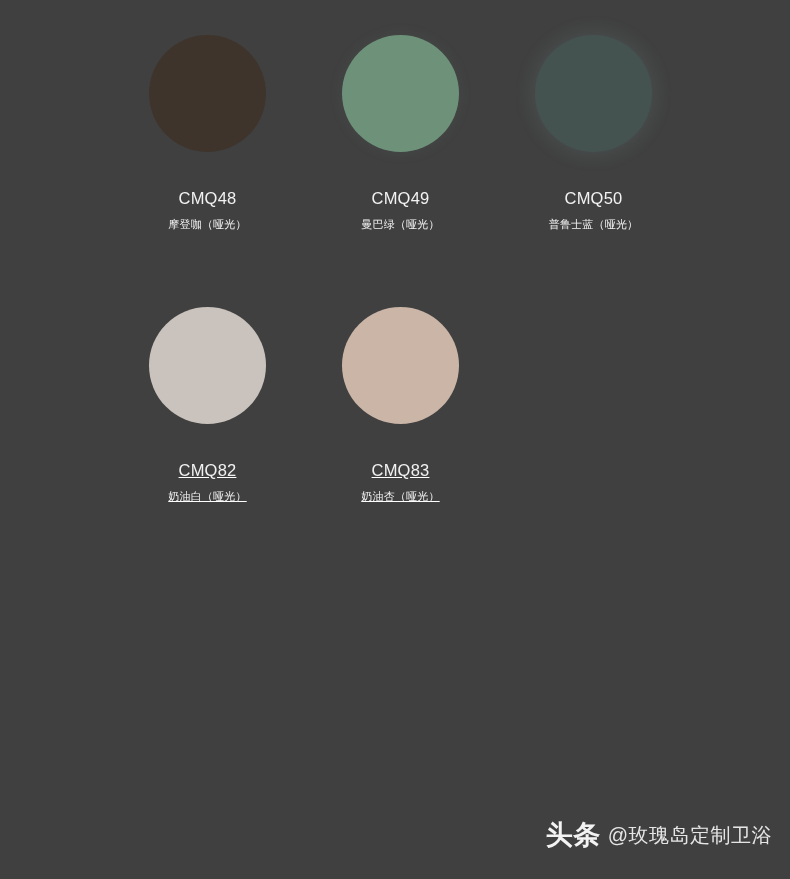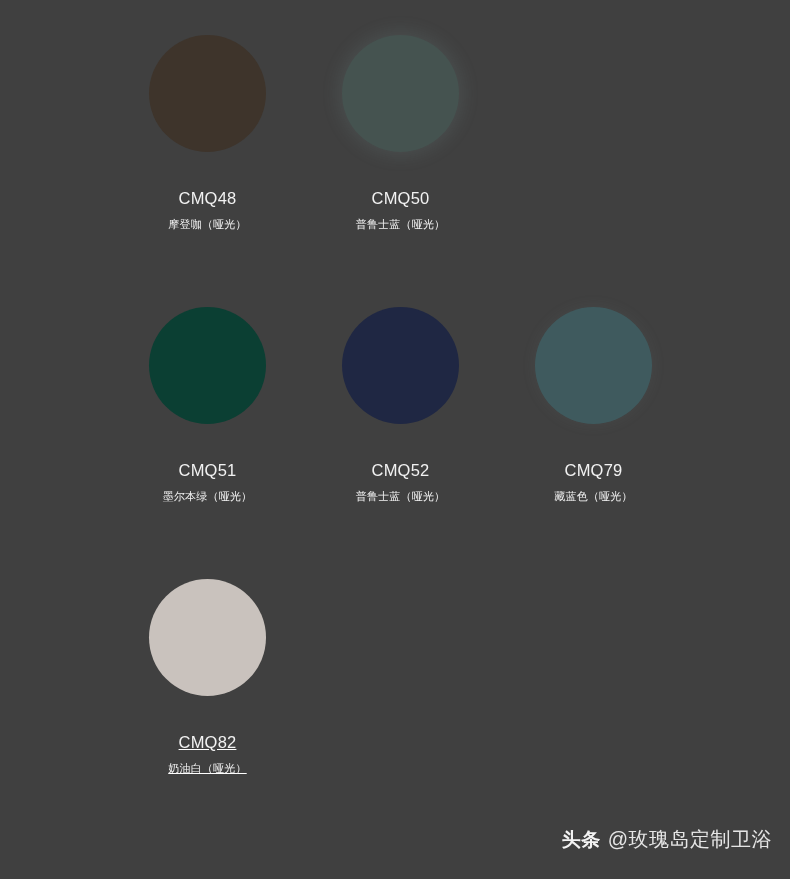--- a/index.html
+++ b/index.html
@@ -87,21 +87,21 @@
     position: absolute;
     right: 18px;
     bottom: 26px;
     display: flex;
     flex-direction: row;
     align-items: center;
     gap: 7px;
     opacity: 0.94;
   }
   .wm-brand {
-    font-size: 19px;
+    font-size: 27px;
     font-weight: bold;
     color: #ffffff;
     letter-spacing: 0.5px;
   }
   .wm-handle {
     font-size: 20px;
     color: #f0f0f0;
     letter-spacing: 0.5px;
   }
 </style>
@@ -112,47 +112,40 @@
 
   <div class="swatch-grid">
 
     <div class="swatch-row row-1">
         <div class="swatch-cell">
           <div class="swatch-disc glow-none" style="background: rgb(62, 52, 43);"></div>
           <div class="swatch-code">CMQ48</div>
           <div class="swatch-name">摩登咖（哑光）</div>
         </div>
         <div class="swatch-cell">
+          <div class="swatch-disc glow-faint" style="background: rgb(109, 146, 121);"></div>
+          <div class="swatch-code">CMQ49</div>
+          <div class="swatch-name">曼巴绿（哑光）</div>
+        </div>
+        <div class="swatch-cell">
           <div class="swatch-disc glow-soft" style="background: rgb(69, 83, 80);"></div>
           <div class="swatch-code">CMQ50</div>
           <div class="swatch-name">普鲁士蓝（哑光）</div>
-        </div>
-      </div>
-    <div class="swatch-row row-2">
-        <div class="swatch-cell">
-          <div class="swatch-disc glow-none" style="background: rgb(11, 63, 51);"></div>
-          <div class="swatch-code">CMQ51</div>
-          <div class="swatch-name">墨尔本绿（哑光）</div>
-        </div>
-        <div class="swatch-cell">
-          <div class="swatch-disc glow-none" style="background: rgb(31, 39, 67);"></div>
-          <div class="swatch-code">CMQ52</div>
-          <div class="swatch-name">普鲁士蓝（哑光）</div>
-        </div>
-        <div class="swatch-cell">
-          <div class="swatch-disc glow-faint" style="background: rgb(63, 90, 94);"></div>
-          <div class="swatch-code">CMQ79</div>
-          <div class="swatch-name">藏蓝色（哑光）</div>
         </div>
       </div>
     <div class="swatch-row row-3">
         <div class="swatch-cell">
           <div class="swatch-disc glow-none" style="background: rgb(201, 194, 189);"></div>
           <div class="swatch-code">CMQ82</div>
           <div class="swatch-name">奶油白（哑光）</div>
+        </div>
+        <div class="swatch-cell">
+          <div class="swatch-disc glow-none" style="background: rgb(203, 181, 167);"></div>
+          <div class="swatch-code">CMQ83</div>
+          <div class="swatch-name">奶油杏（哑光）</div>
         </div>
       </div>
 
   </div>
 
   <div class="watermark">
     <span class="wm-brand">头条</span>
     <span class="wm-handle">@玫瑰岛定制卫浴</span>
   </div>
 

